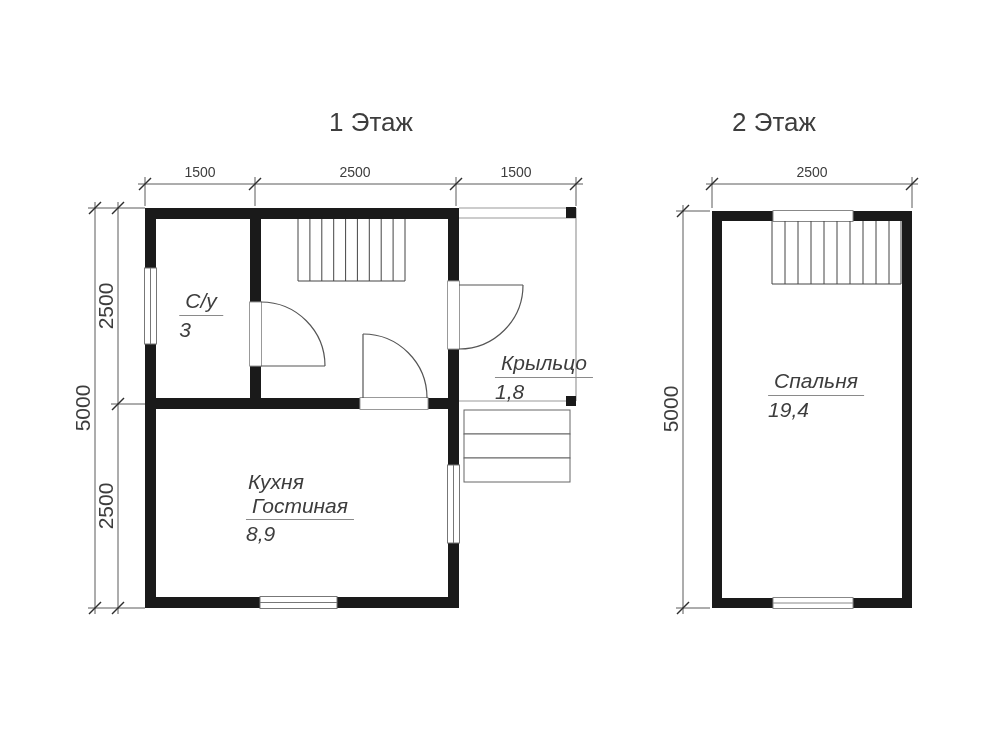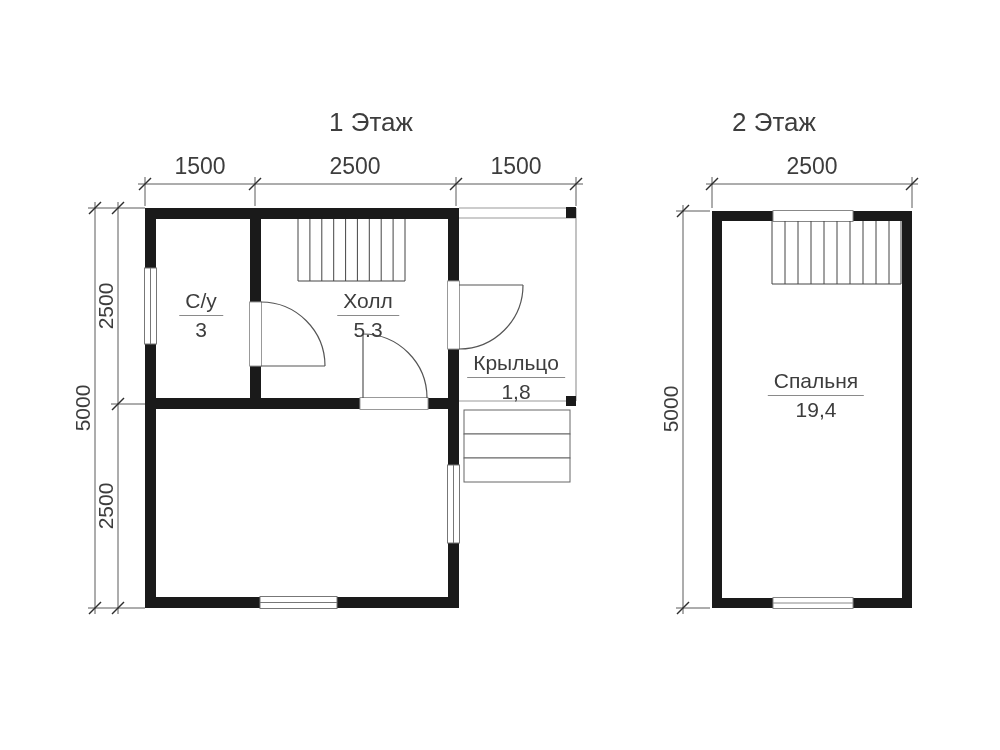--- a/index.html
+++ b/index.html
@@ -7,26 +7,26 @@
     position:relative;
     width:1000px;height:750px;
     background:#ffffff;
     font-family:"Liberation Sans","DejaVu Sans",sans-serif;
     color:#3d3d3d;
     overflow:hidden;
   }
   #plan-svg{position:absolute;left:0;top:0;}
   .txt{position:absolute;white-space:nowrap;color:#3d3d3d;}
   .floor-title{font-size:26px;transform:translate(-50%,-50%);}
-  .dim-label{font-size:23px;transform:translate(-50%,-100%);text-align:center;}
+  .dim-label{font-size:14px;transform:translate(-50%,-100%);text-align:center;}
   .dim-label-v{font-size:21px;transform:translate(-50%,-50%) rotate(-90deg);}
   .room-label{
     position:absolute;transform:translateX(-50%);
-    display:flex;flex-direction:column;align-items:center;
-    font-size:21px;line-height:1.12;color:#3d3d3d;
+    display:flex;flex-direction:column;align-items:flex-start;
+    font-size:21px;line-height:1.12;color:#3d3d3d;font-style:italic;
   }
   .room-name{border-bottom:1.5px solid #8a8a8a;padding:0 6px 2px;}
   .room-name-plain{padding:0 2px;}
   .room-area{padding-top:2px;}
 </style>
 </head>
 <body>
 
 <div id="canvas">
 
@@ -174,29 +174,30 @@
   <span class="txt dim-label-v" style="left:83px;top:408px;">5000</span>
 
   <span class="txt dim-label" style="left:812px;top:180px;">2500</span>
   <span class="txt dim-label-v" style="left:671px;top:409px;">5000</span>
 
   <div class="room-label" style="left:201px;top:289px;">
     <span class="room-name">С/у</span>
     <span class="room-area">3</span>
   </div>
 
-  <div class="room-label" style="left:368px;top:289px;">
-    <span class="room-name">Холл</span>
-    <span class="room-area">5.3</span>
-  </div>
-
-  <div class="room-label" style="left:516px;top:351px;">
+
+  <div class="room-label" style="left:544px;top:351px;">
     <span class="room-name">Крыльцо</span>
     <span class="room-area">1,8</span>
   </div>
 
+  <div class="room-label" style="left:300px;top:470px;">
+    <span class="room-name-plain">Кухня</span>
+    <span class="room-name">Гостиная</span>
+    <span class="room-area">8,9</span>
+  </div>
 
   <div class="room-label" style="left:816px;top:369px;">
     <span class="room-name">Спальня</span>
     <span class="room-area">19,4</span>
   </div>
 
 </div>
 
 </body></html>

